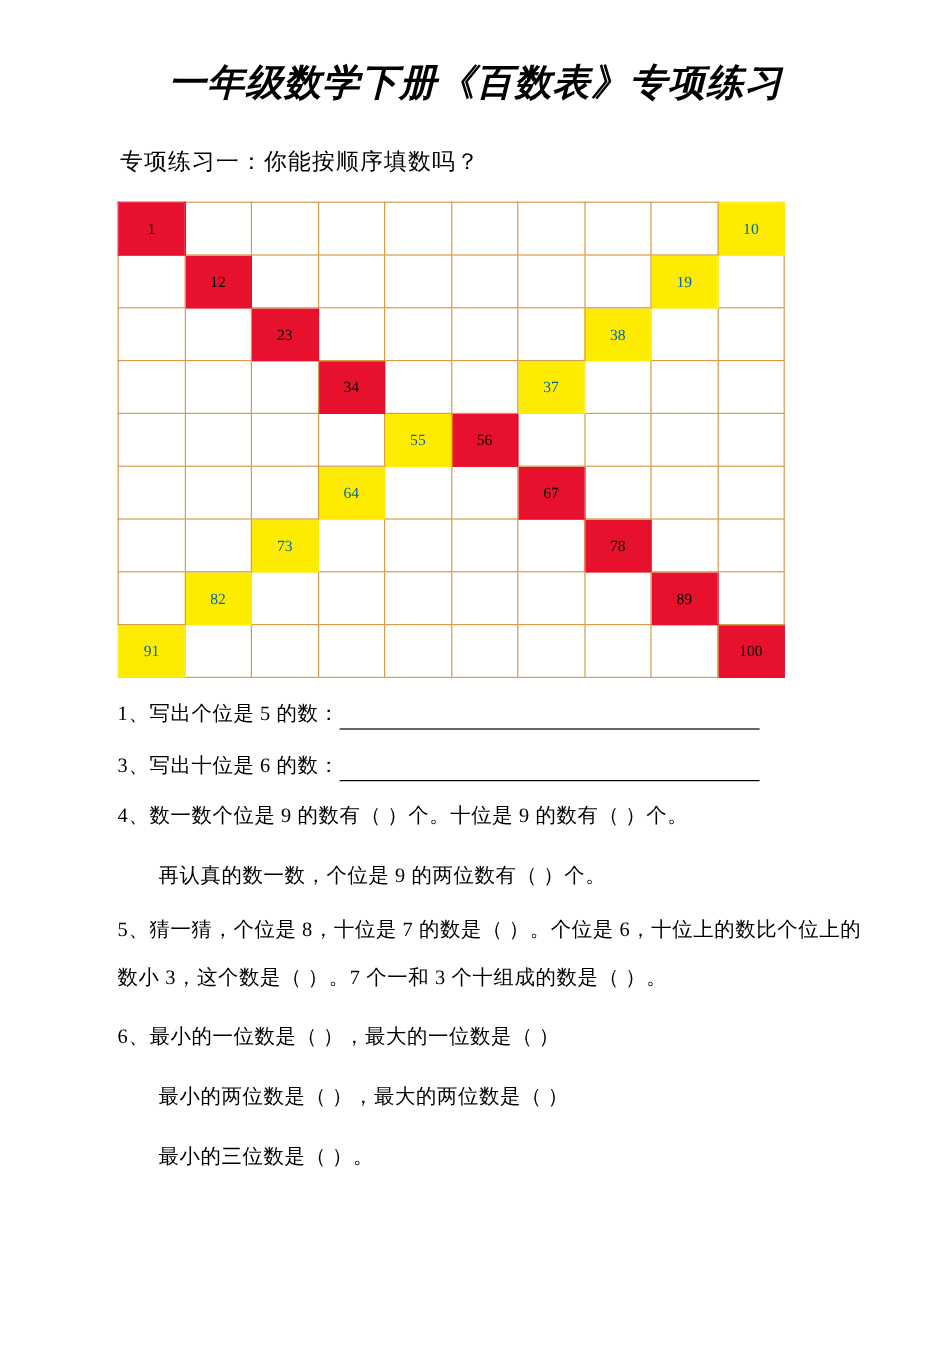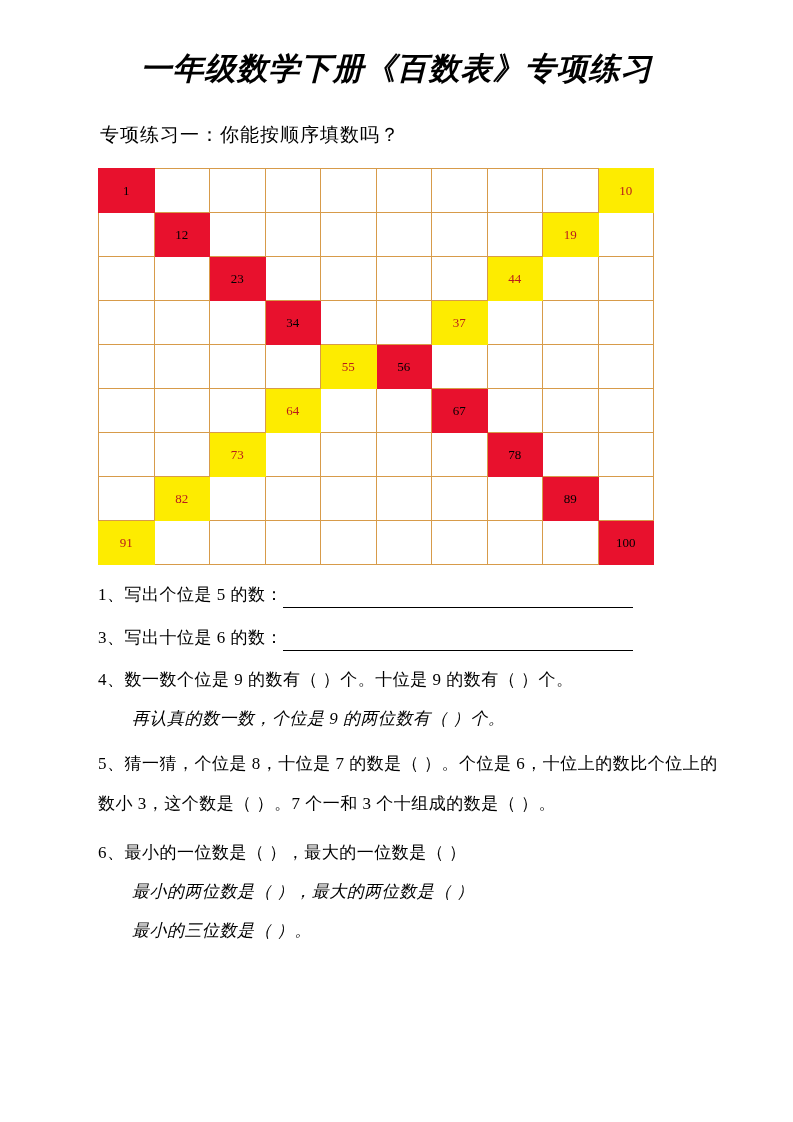--- a/index.html
+++ b/index.html
@@ -61,21 +61,21 @@
     color: #000;
   }
   table.hundred td.red {
     background: #e8112d;
     border: 1px solid #e8112d;
     color: #000;
   }
   table.hundred td.yellow {
     background: #fdec00;
     border: 1px solid #fdec00;
-    color: #b91c1c;
+    color: #0369a1;
   }
   
   .questions {
     margin-top: 16px;
     margin-left: 38px;
     width: 630px;
   }
   .q {
     font-size: 17px;
     line-height: 26px;
@@ -83,22 +83,21 @@
     letter-spacing: 0.5px;
   }
   .q .blank-line {
     display: inline-block;
     border-bottom: 1px solid #000;
     vertical-align: bottom;
   }
   .q .indent {
     display: block;
     margin-left: 34px;
-    margin-top: 13px;
-    font-style: italic;
+    margin-top: 24px;
   }
   .q.multi {
     line-height: 40px;
   }
   .q.block2 {
     margin-bottom: 12px;
   }
 </style>
 </head>
 <body>
@@ -137,21 +136,21 @@
             <td></td>
           </tr>
           <tr>
             <td></td>
             <td></td>
             <td class="red">23</td>
             <td></td>
             <td></td>
             <td></td>
             <td></td>
-            <td class="yellow">44</td>
+            <td class="yellow">38</td>
             <td></td>
             <td></td>
           </tr>
           <tr>
             <td></td>
             <td></td>
             <td></td>
             <td class="red">34</td>
             <td></td>
             <td></td>

